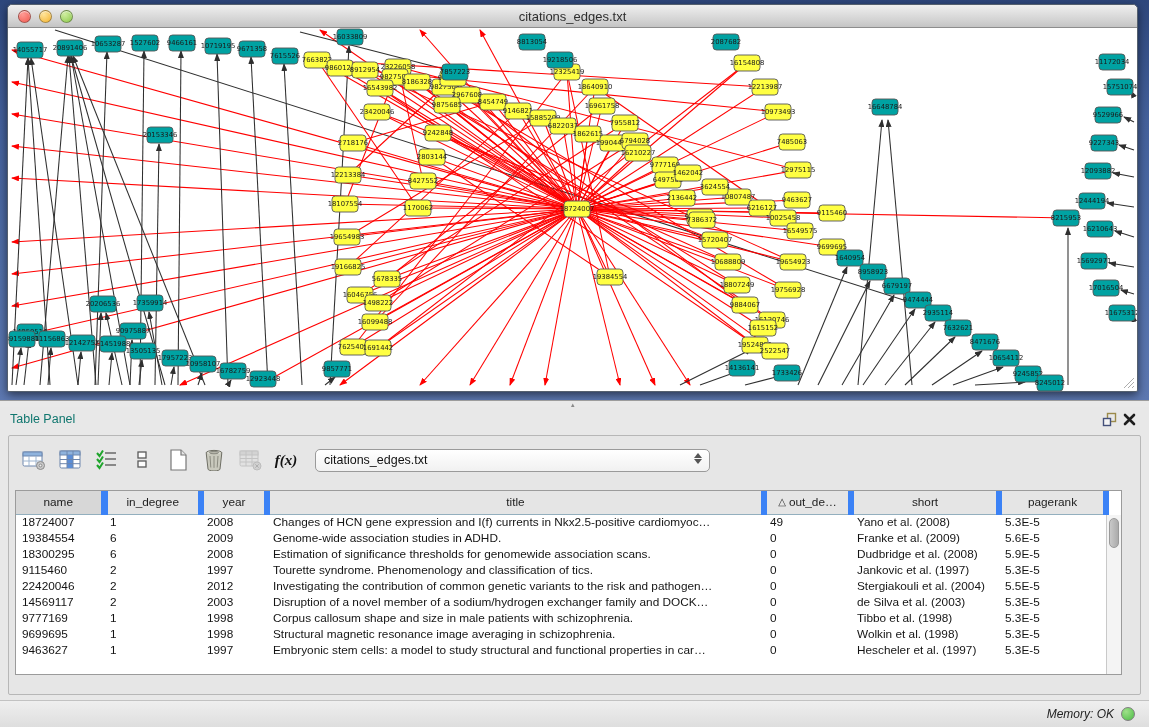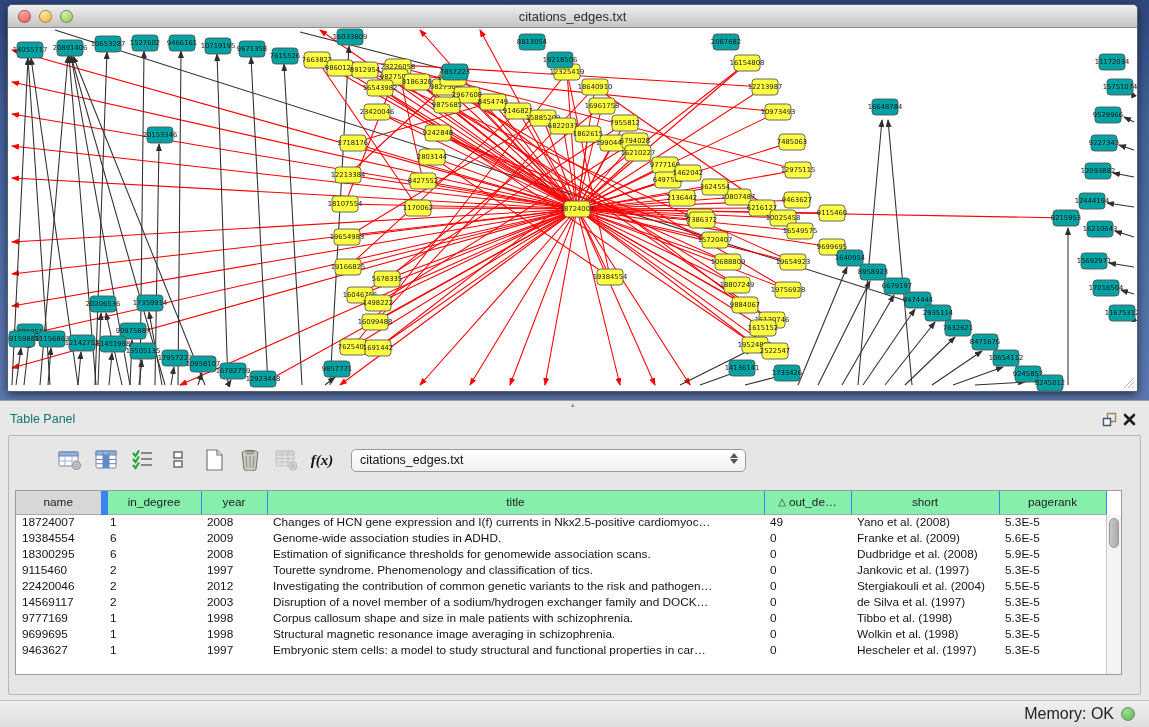--- a/index.html
+++ b/index.html
@@ -34,40 +34,40 @@
 
   
   .table-panel { width:1149px; height:320px; background:#e8e8e8; position:relative; }
   .panel-header { height:24px; display:flex; align-items:center; padding:0 10px;
     background:#e8e8e8; }
   .panel-title { font-size:12.5px; color:#0f766e; }
   .panel-header .spacer { flex:1; }
   .ph-btn { width:20px; height:18px; display:flex; align-items:center; justify-content:center; cursor:pointer; }
 
   .panel-body { position:absolute; left:8px; top:28px; width:1133px; height:260px;
-    background:#e6e6e6; border:1px solid #b7b7b7; border-radius:2px;padding-left:36px; }
+    background:#e6e6e6; border:1px solid #b7b7b7; border-radius:2px; }
   .toolbar { height:48px; display:flex; align-items:center; gap:6px; padding:0 10px; }
   .tb-btn { width:30px; height:30px; display:flex; align-items:center; justify-content:center;
     border-radius:4px; cursor:pointer; }
   .tb-btn.disabled { opacity:.45; cursor:default; }
   .fx-label { font-family:"Liberation Serif", serif; font-style:italic; font-weight:bold;
     font-size:15px; color:#111; }
   .net-select { margin-left:8px; width:395px; height:23px; background:linear-gradient(180deg,#ffffff,#f1f1f1);
     border:1px solid #9a9a9a; border-radius:5px; display:flex; align-items:center;
     padding:0 8px; font-size:12.5px; color:#111; cursor:pointer; position:relative; }
   .net-select .stepper { position:absolute; right:7px; top:3px; width:9px; display:flex;
     flex-direction:column; align-items:center; gap:1px; }
   .net-select .stepper i { width:0; height:0; border-left:4px solid transparent; border-right:4px solid transparent; }
   .net-select .stepper .up { border-bottom:5px solid #555; }
   .net-select .stepper .dn { border-top:5px solid #555; }
 
   .grid-wrap { position:absolute; left:6px; top:54px; width:1107px; height:185px;
     border:1px solid #9b9b9b; background:#fff; overflow:hidden; }
   table.grid { border-collapse:collapse; table-layout:fixed; width:1090px; font-size:11.8px; color:#141414; }
-  table.grid th { height:23px; background:#86efac; border-right:1px solid #3b82f6;
+  table.grid th { height:23px; background:#e5e5e5; border-right:6px solid #3b82f6;
     border-bottom:1px solid #93afbe; font-weight:normal; font-size:11.8px; color:#1c1c1c;
     overflow:hidden; white-space:nowrap; }
   table.grid th:first-child { background:#d7d7d7; border-right:7px solid #3b82f6; }
   table.grid td { height:16px; padding:0 4px 0 6px; white-space:nowrap; overflow:hidden; }
   td.c-title { padding-left:8px; }
   td.c-short { padding-left:18px; }
   .sort-tri { display:inline-block; font-size:10px; color:#333; margin-right:3px; transform:translateY(-1px); }
   .vscroll { position:absolute; right:0; top:24px; width:15px; height:160px;
     background:#f4f4f4; border-left:1px solid #c9c9c9; }
   .vscroll .thumb { position:absolute; left:2px; top:3px; width:10px; height:30px;
@@ -79,21 +79,21 @@
   .segment { padding:0 14px; font-size:12.5px; display:flex; align-items:center;
     color:#1a1a1a; border-right:1px solid #b5b5b5; cursor:pointer;
     background:linear-gradient(180deg,#ffffff,#f0f0f0); }
   .segment:last-child { border-right:none; }
   .segment.selected { background:linear-gradient(180deg,#7f7f7f,#6a6a6a); color:#e3e3e3; }
 
   
   .status-bar { position:absolute; left:0; bottom:0; width:1149px; height:27px;
     background:linear-gradient(180deg,#efefef,#dedede); border-top:1px solid #c2c2c2;
     display:flex; align-items:center; justify-content:flex-end; padding:0 14px; gap:7px; }
-  .status-text { font-size:16px; color:#222; }
+  .status-text { font-size:12px; color:#222;font-style:italic; }
   .mem-dot { width:14px; height:14px; border-radius:50%;
     background:radial-gradient(circle at 35% 30%,#9fe08a,#4cbd45); border:1px solid #7f7f7f; }
 </style>
 </head>
 <body>
 
 <div class="desktop">
   <div class="net-window">
     <div class="titlebar">
       <div class="traffic">
@@ -933,21 +933,21 @@
               <td>0</td>
               <td class="c-short">Stergiakouli et al. (2004)</td>
               <td>5.5E-5</td>
             </tr>
             <tr>
               <td>14569117</td>
               <td>2</td>
               <td>2003</td>
               <td class="c-title">Disruption of a novel member of a sodium/hydrogen exchanger family and DOCK…</td>
               <td>0</td>
-              <td class="c-short">de Silva et al. (1997)</td>
+              <td class="c-short">de Silva et al. (2003)</td>
               <td>5.3E-5</td>
             </tr>
             <tr>
               <td>9777169</td>
               <td>1</td>
               <td>1998</td>
               <td class="c-title">Corpus callosum shape and size in male patients with schizophrenia.</td>
               <td>0</td>
               <td class="c-short">Tibbo et al. (1998)</td>
               <td>5.3E-5</td>

